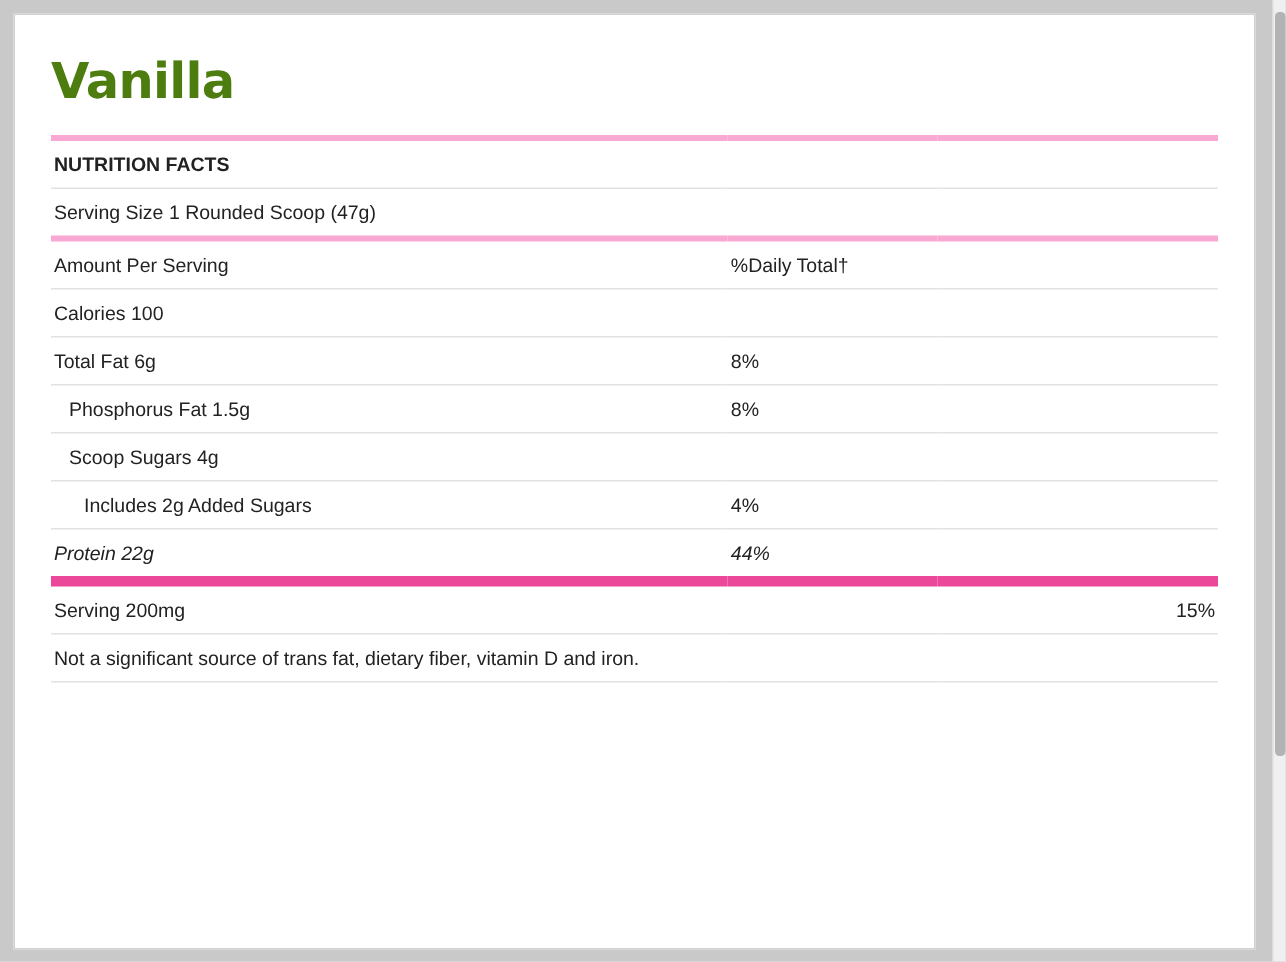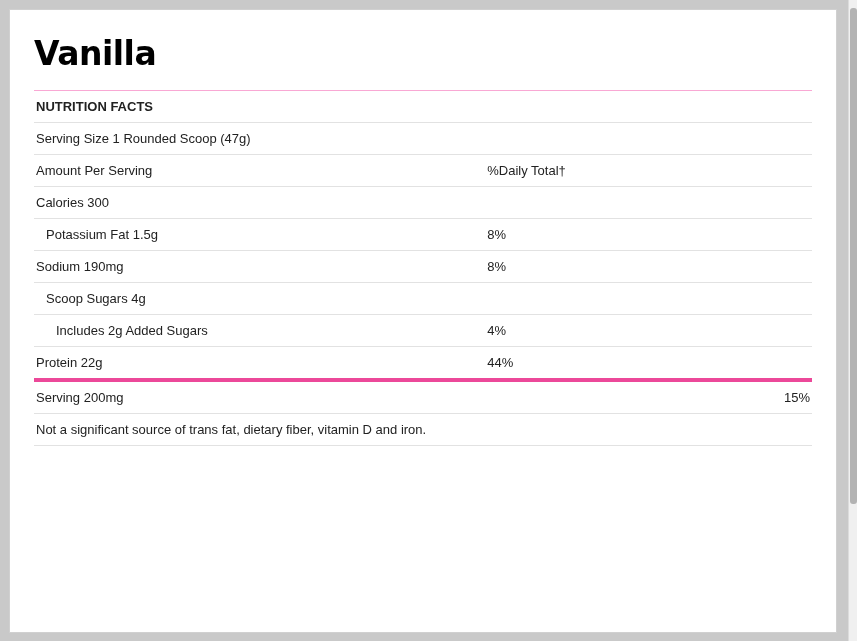--- a/index.html
+++ b/index.html
@@ -26,41 +26,42 @@
     overflow: hidden;
   }
   .inner {
     padding: 18px 24px 0 24px;
   }
   .product-title {
     font-family: "DejaVu Sans", sans-serif;
     font-weight: bold;
     font-size: 33px;
     letter-spacing: -0.5px;
-    color: #000000;
+    color: #4d7c0f;
     margin: 8px 0 18px 0;
     line-height: 1.1;
   }
   table.nf {
     width: 100%;
     border-collapse: collapse;
     font-size: 13px;
     color: #222;
   }
   table.nf td {
     padding: 8px 2px 8px 2px;
     border-bottom: 1px solid #e2e2e2;
     vertical-align: top;
   }
   tr.heavy-top td {
-    border-top: 1px solid #f9a8d4;
+    border-top: 4px solid #f9a8d4;
     margin-left: 32px;
   }
   tr.heavy-bottom td {
-    border-bottom: 4px solid #ec4899;
+    border-bottom: 7px solid #ec4899;
+    font-style: italic;
   }
   .label-cell {
     width: 58%;
   }
   .dv-cell {
     width: 18%;
   }
   .dv-cell-2 {
     width: 24%;
     text-align: right;
@@ -134,32 +135,32 @@
           <td class="dv-cell-2"></td>
         </tr>
 
         <tr class="heavy-top">
           <td class="label-cell">Amount Per Serving</td>
           <td class="dv-cell">%Daily Total†</td>
           <td class="dv-cell-2"></td>
         </tr>
 
         <tr>
-          <td class="label-cell">Calories 300</td>
+          <td class="label-cell">Calories 100</td>
           <td class="dv-cell"></td>
           <td class="dv-cell-2"></td>
         </tr>
 
         <tr>
-          <td class="label-cell indent1">Potassium Fat 1.5g</td>
+          <td class="label-cell">Total Fat 6g</td>
           <td class="dv-cell">8%</td>
           <td class="dv-cell-2"></td>
         </tr>
         <tr>
-          <td class="label-cell">Sodium 190mg</td>
+          <td class="label-cell indent1">Phosphorus Fat 1.5g</td>
           <td class="dv-cell">8%</td>
           <td class="dv-cell-2"></td>
         </tr>
         <tr>
           <td class="label-cell indent1">Scoop Sugars 4g</td>
           <td class="dv-cell"></td>
           <td class="dv-cell-2"></td>
         </tr>
         <tr>
           <td class="label-cell indent2">Includes 2g Added Sugars</td>

